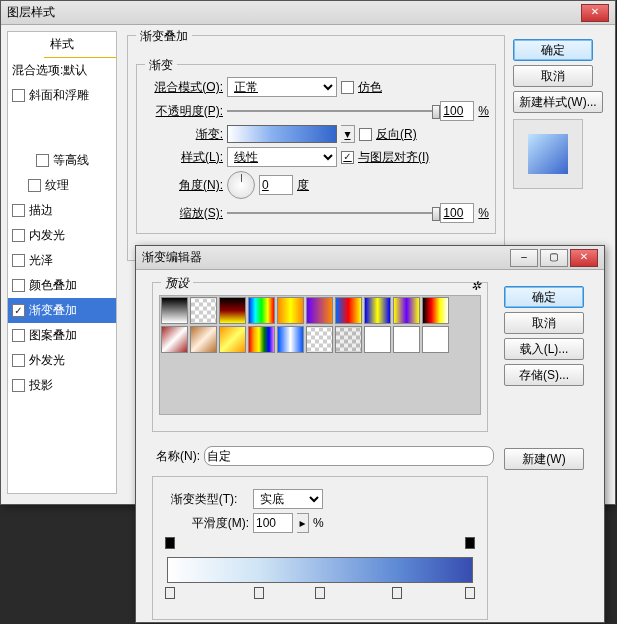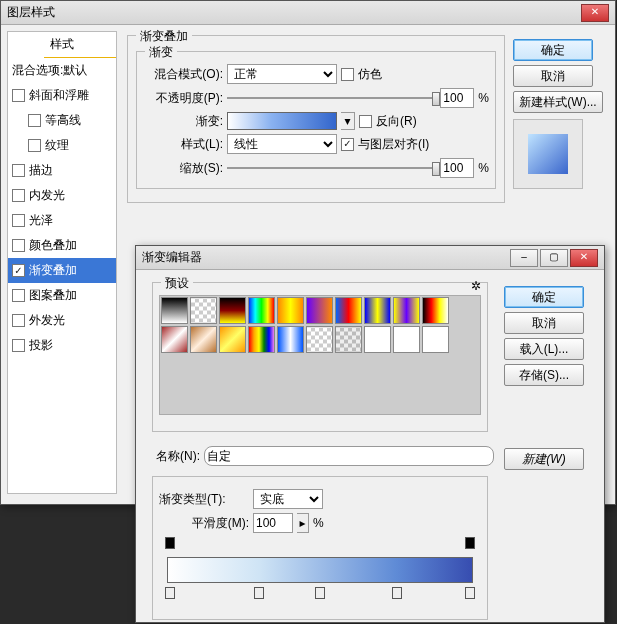--- a/index.html
+++ b/index.html
@@ -60,21 +60,21 @@
   <div class="stylelist">
     <div class="slhead">样式</div>
     <div class="slitem">
       <span>混合选项:默认</span>
     </div>
     <div id="styleItems">
         <div class="slitem">
           <span class="chk"></span>
           <span>斜面和浮雕</span>
         </div>
-        <div class="slitem" style="padding-left: 20px;">
+        <div class="slitem" style="padding-left: 28px; margin-top: 40px;">
           <span class="chk"></span>
           <span>等高线</span>
         </div>
         <div class="slitem" style="padding-left: 20px;">
           <span class="chk"></span>
           <span>纹理</span>
         </div>
         <div class="slitem">
           <span class="chk"></span>
           <span>描边</span>
@@ -115,21 +115,21 @@
     <div class="btn">取消</div>
     <div class="btn" style="width:90px">新建样式(W)...</div>
     <div class="prevbox">
         <div class="prevgrad"></div>
       </div>
   </div>
 
   <div class="mainpane">
     <div class="group">
       <span class="legend">渐变叠加</span>
-      <div class="group" style="margin:7px 2px;">
+      <div class="group" style="margin:20px 2px;text-decoration:underline;">
         <span class="legend">渐变</span>
 
         <div class="row">
           <span class="lbl">混合模式(O):</span>
           <select style="width:110px"><option>正常</option></select>
           <span class="chk"></span>
           <span>仿色</span>
         </div>
 
         <div class="row">
@@ -150,20 +150,26 @@
           <span>反向(R)</span>
         </div>
 
         <div class="row">
           <span class="lbl">样式(L):</span>
           <select style="width:110px"><option>线性</option></select>
           <span class="chk on"></span>
           <span>与图层对齐(I)</span>
         </div>
 
+        <div class="row">
+          <span class="lbl">角度(N):</span>
+          <div class="dialknob"></div>
+          <input type="text" style="width: 34px;" value="0">
+          <span>度</span>
+        </div>
 
         <div class="row">
           <span class="lbl">缩放(S):</span>
           <div class="slider" style="width:130px">
               <div class="track"></div>
               <div class="thumb" style="left:100%"></div>
             </div>
           <input type="text" style="width: 34px;" value="100">
           <span>%</span>
         </div>
@@ -176,21 +182,21 @@
   <div class="titlebar">
     <span class="tlabel">渐变编辑器</span>
     <div class="winbtns">
       <div class="wbtn">–</div>
       <div class="wbtn">▢</div>
       <div class="wbtn close">✕</div>
     </div>
   </div>
 
   <div style="position:absolute; left:10px; top:30px; right:110px;">
-    <div class="group" style="height:150px; padding-top:12px;">
+    <div class="group" style="height:150px; padding-top:12px;font-style:italic;">
       <span class="legend">预设</span>
       <span style="position:absolute; right:6px; top:-4px;">✲</span>
       <div class="presets">
         <div class="prow" id="prow1">
             <div class="swatch" style="background: linear-gradient(rgb(0, 0, 0), rgb(255, 255, 255));"></div>
             <div class="swatch" style="background: repeating-conic-gradient(rgb(204, 204, 204) 0deg, rgb(204, 204, 204) 25%, rgb(255, 255, 255) 0deg, rgb(255, 255, 255) 50%) 0px center / 8px 8px;"></div>
             <div class="swatch" style="background: linear-gradient(rgb(0, 0, 0), rgb(139, 0, 0), rgb(255, 255, 0));"></div>
             <div class="swatch" style="background: linear-gradient(90deg, rgb(0, 51, 255), rgb(0, 255, 255), rgb(0, 255, 0), rgb(255, 255, 0), rgb(255, 0, 0));"></div>
             <div class="swatch" style="background: linear-gradient(90deg, rgb(255, 136, 0), rgb(255, 255, 0), rgb(255, 136, 0));"></div>
             <div class="swatch" style="background: linear-gradient(90deg, rgb(102, 0, 255), rgb(255, 136, 0));"></div>
@@ -214,21 +220,21 @@
       </div>
     </div>
 
     <div class="row" style="margin-top:14px;align-items:center;">
       <span style="width:54px;text-align:right">名称(N):</span>
       <input type="text" style="flex: 1 1 0%; border-radius: 8px;" value="自定">
     </div>
 
     <div class="group" style="margin-top:10px; padding-bottom:18px;">
       <div class="row">
-        <span style="width:90px;text-align:left">渐变类型(T):</span>
+        <span style="width:90px;text-align:center">渐变类型(T):</span>
         <select style="width:70px"><option>实底</option></select>
       </div>
       <div class="row">
         <span style="width:90px;text-align:right">平滑度(M):</span>
         <input type="text" style="width: 40px;" value="100">
         <span style="border:1px solid #999;border-left:none;width:12px;height:20px;text-align:center;line-height:18px;background:#eee">▸</span>
         <span>%</span>
       </div>
 
       <div class="stoprow">
@@ -245,16 +251,16 @@
       </div>
     </div>
   </div>
 
   <div style="position:absolute; right:12px; top:36px; width:88px;">
     <div class="btn def">确定</div>
     <div class="btn">取消</div>
     <div class="btn">载入(L)...</div>
     <div class="btn">存储(S)...</div>
   </div>
-  <div style="position:absolute; right:12px; top:198px; width:88px;font-style:italic;">
+  <div style="position:absolute; right:12px; top:198px; width:88px;">
     <div class="btn">新建(W)</div>
   </div>
 </div>
 
 </body></html>

